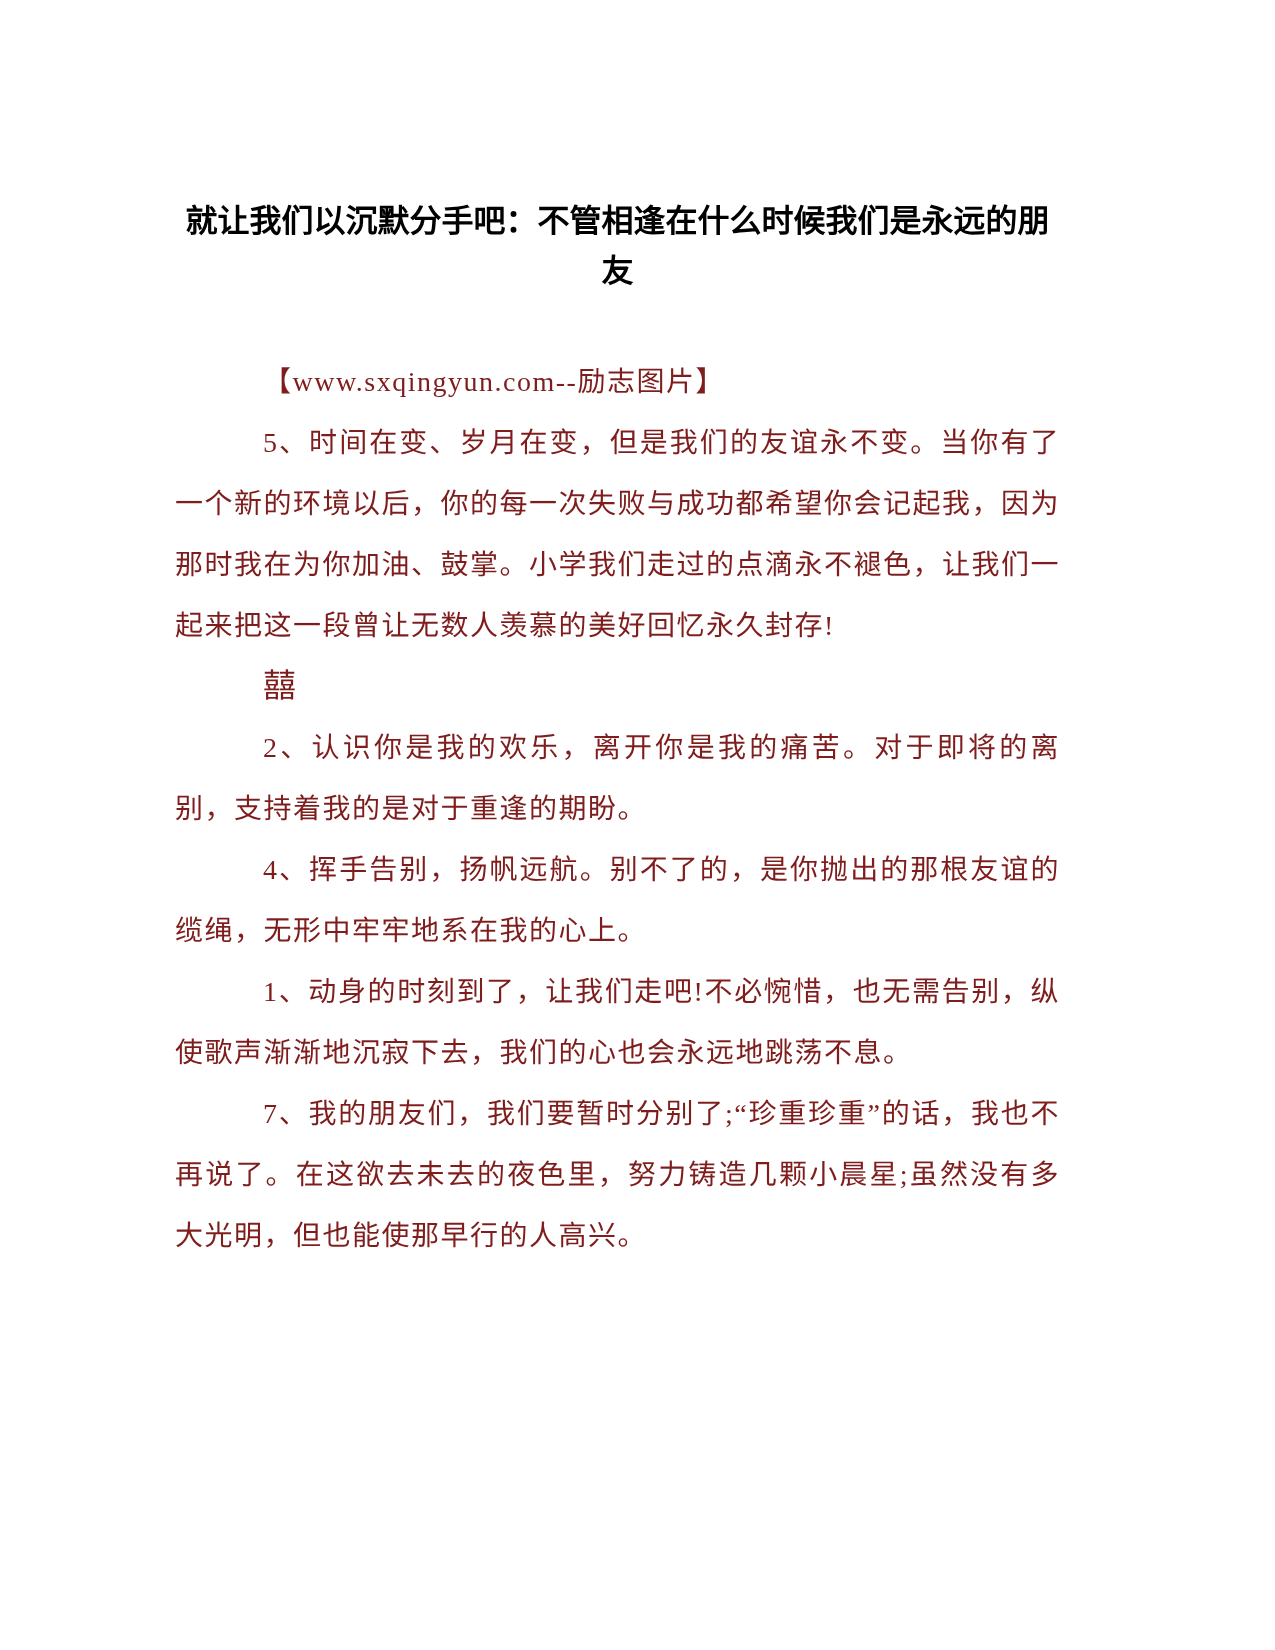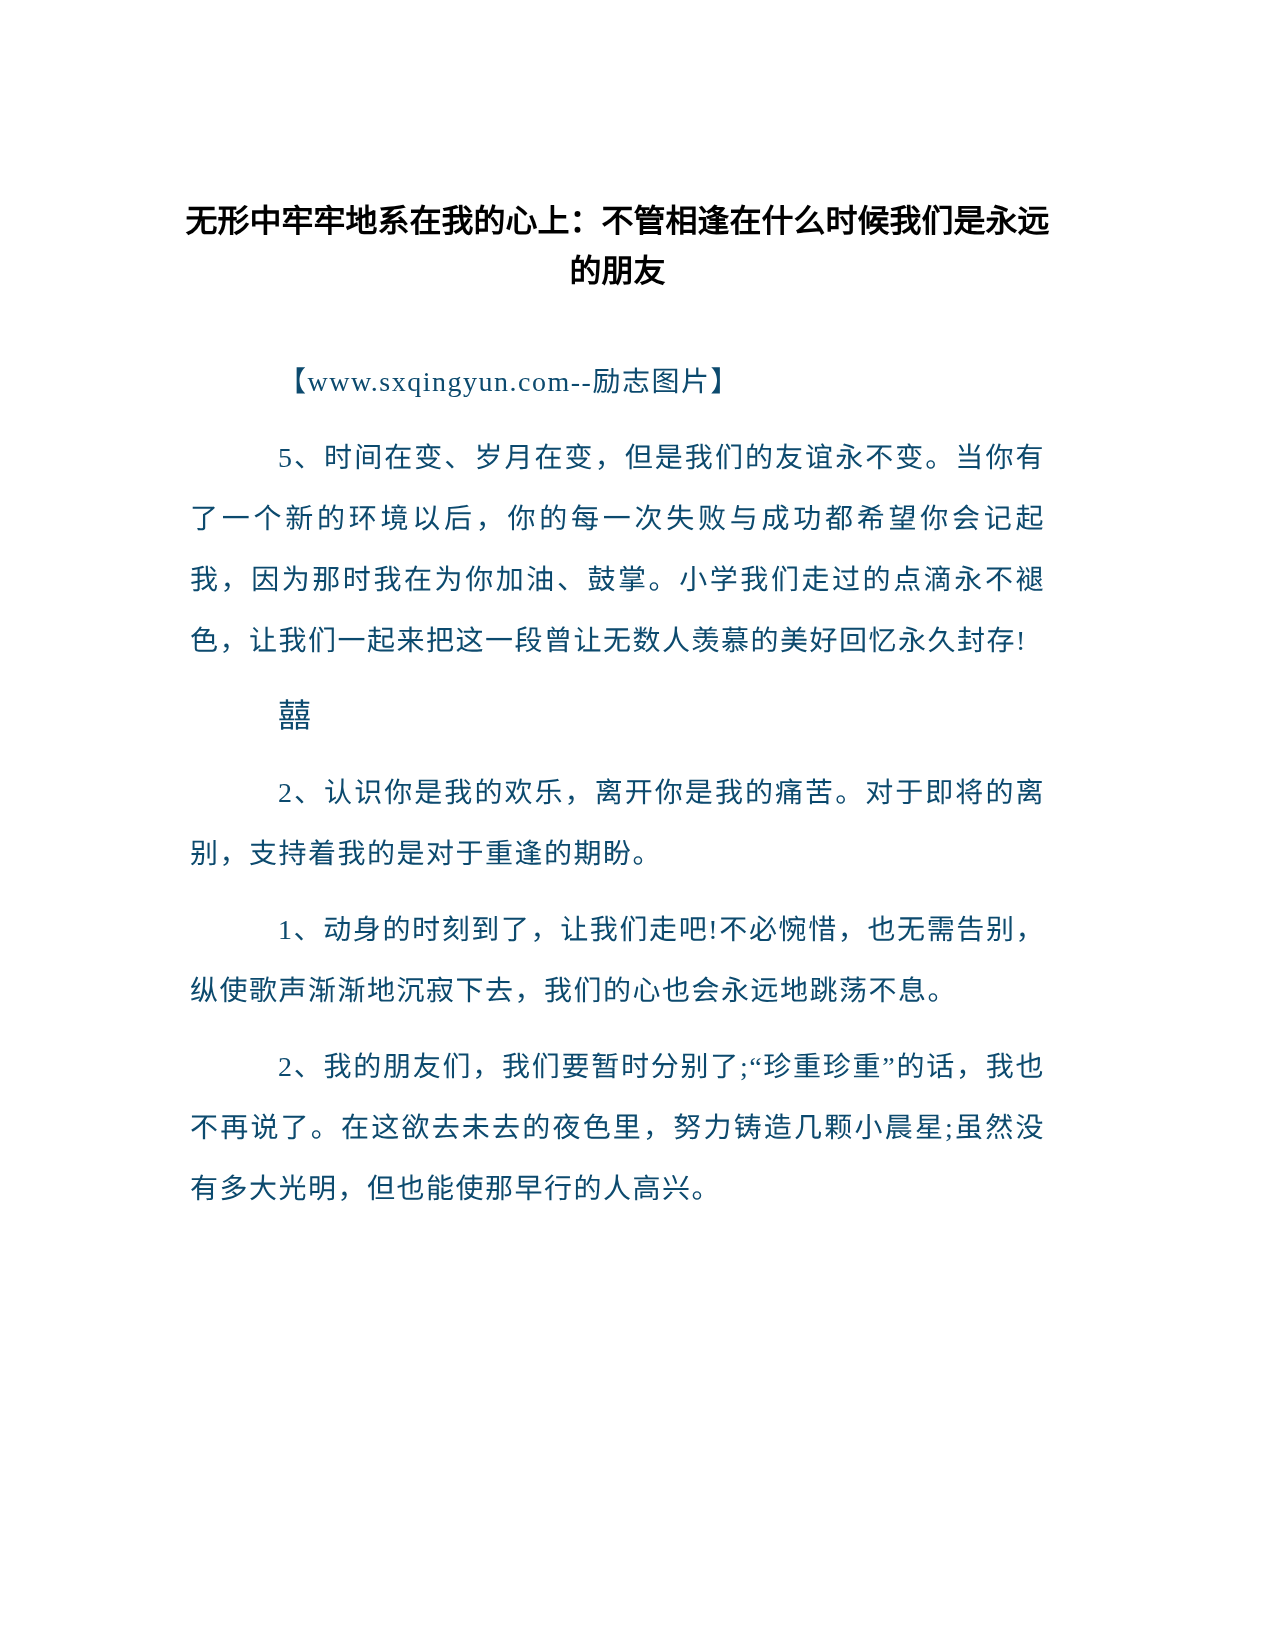--- a/index.html
+++ b/index.html
@@ -23,53 +23,54 @@
     font-size: 32px;
     line-height: 50px;
     color: #000000;
     text-align: center;
     letter-spacing: 0px;
   }
   .doc-body {
     margin-top: 55px;
   }
   .doc-body p {
-    margin: 15px;
+    margin: 0;
     font-family: "Liberation Serif", "DejaVu Serif", serif;
     font-size: 28px;
     line-height: 61px;
     letter-spacing: 1.5px;
-    color: #0c4a6e;
+    color: #7f1d1d;
     text-align: justify;
     text-indent: 88px;
     word-break: break-all;
   }
   .doc-body p.glyph-line {
     font-size: 33px;
     text-align: left;
   }
 </style>
 </head>
 <body>
 
 <div class="page">
 
-  <h1 class="doc-title">无形中牢牢地系在我的心上：不管相逢在什么时候我们是永远的朋友</h1>
+  <h1 class="doc-title">就让我们以沉默分手吧：不管相逢在什么时候我们是永远的朋友</h1>
 
   <div class="doc-body">
 
     <p>【www.sxqingyun.com--励志图片】</p>
 
     <p>5、时间在变、岁月在变，但是我们的友谊永不变。当你有了一个新的环境以后，你的每一次失败与成功都希望你会记起我，因为那时我在为你加油、鼓掌。小学我们走过的点滴永不褪色，让我们一起来把这一段曾让无数人羡慕的美好回忆永久封存!</p>
 
     <p class="glyph-line">囍</p>
 
     <p>2、认识你是我的欢乐，离开你是我的痛苦。对于即将的离别，支持着我的是对于重逢的期盼。</p>
 
 
+    <p>4、挥手告别，扬帆远航。别不了的，是你抛出的那根友谊的缆绳，无形中牢牢地系在我的心上。</p>
 
     <p>1、动身的时刻到了，让我们走吧!不必惋惜，也无需告别，纵使歌声渐渐地沉寂下去，我们的心也会永远地跳荡不息。</p>
 
-    <p>2、我的朋友们，我们要暂时分别了;“珍重珍重”的话，我也不再说了。在这欲去未去的夜色里，努力铸造几颗小晨星;虽然没有多大光明，但也能使那早行的人高兴。</p>
+    <p>7、我的朋友们，我们要暂时分别了;“珍重珍重”的话，我也不再说了。在这欲去未去的夜色里，努力铸造几颗小晨星;虽然没有多大光明，但也能使那早行的人高兴。</p>
 
   </div>
 
 </div>
 
 </body></html>

